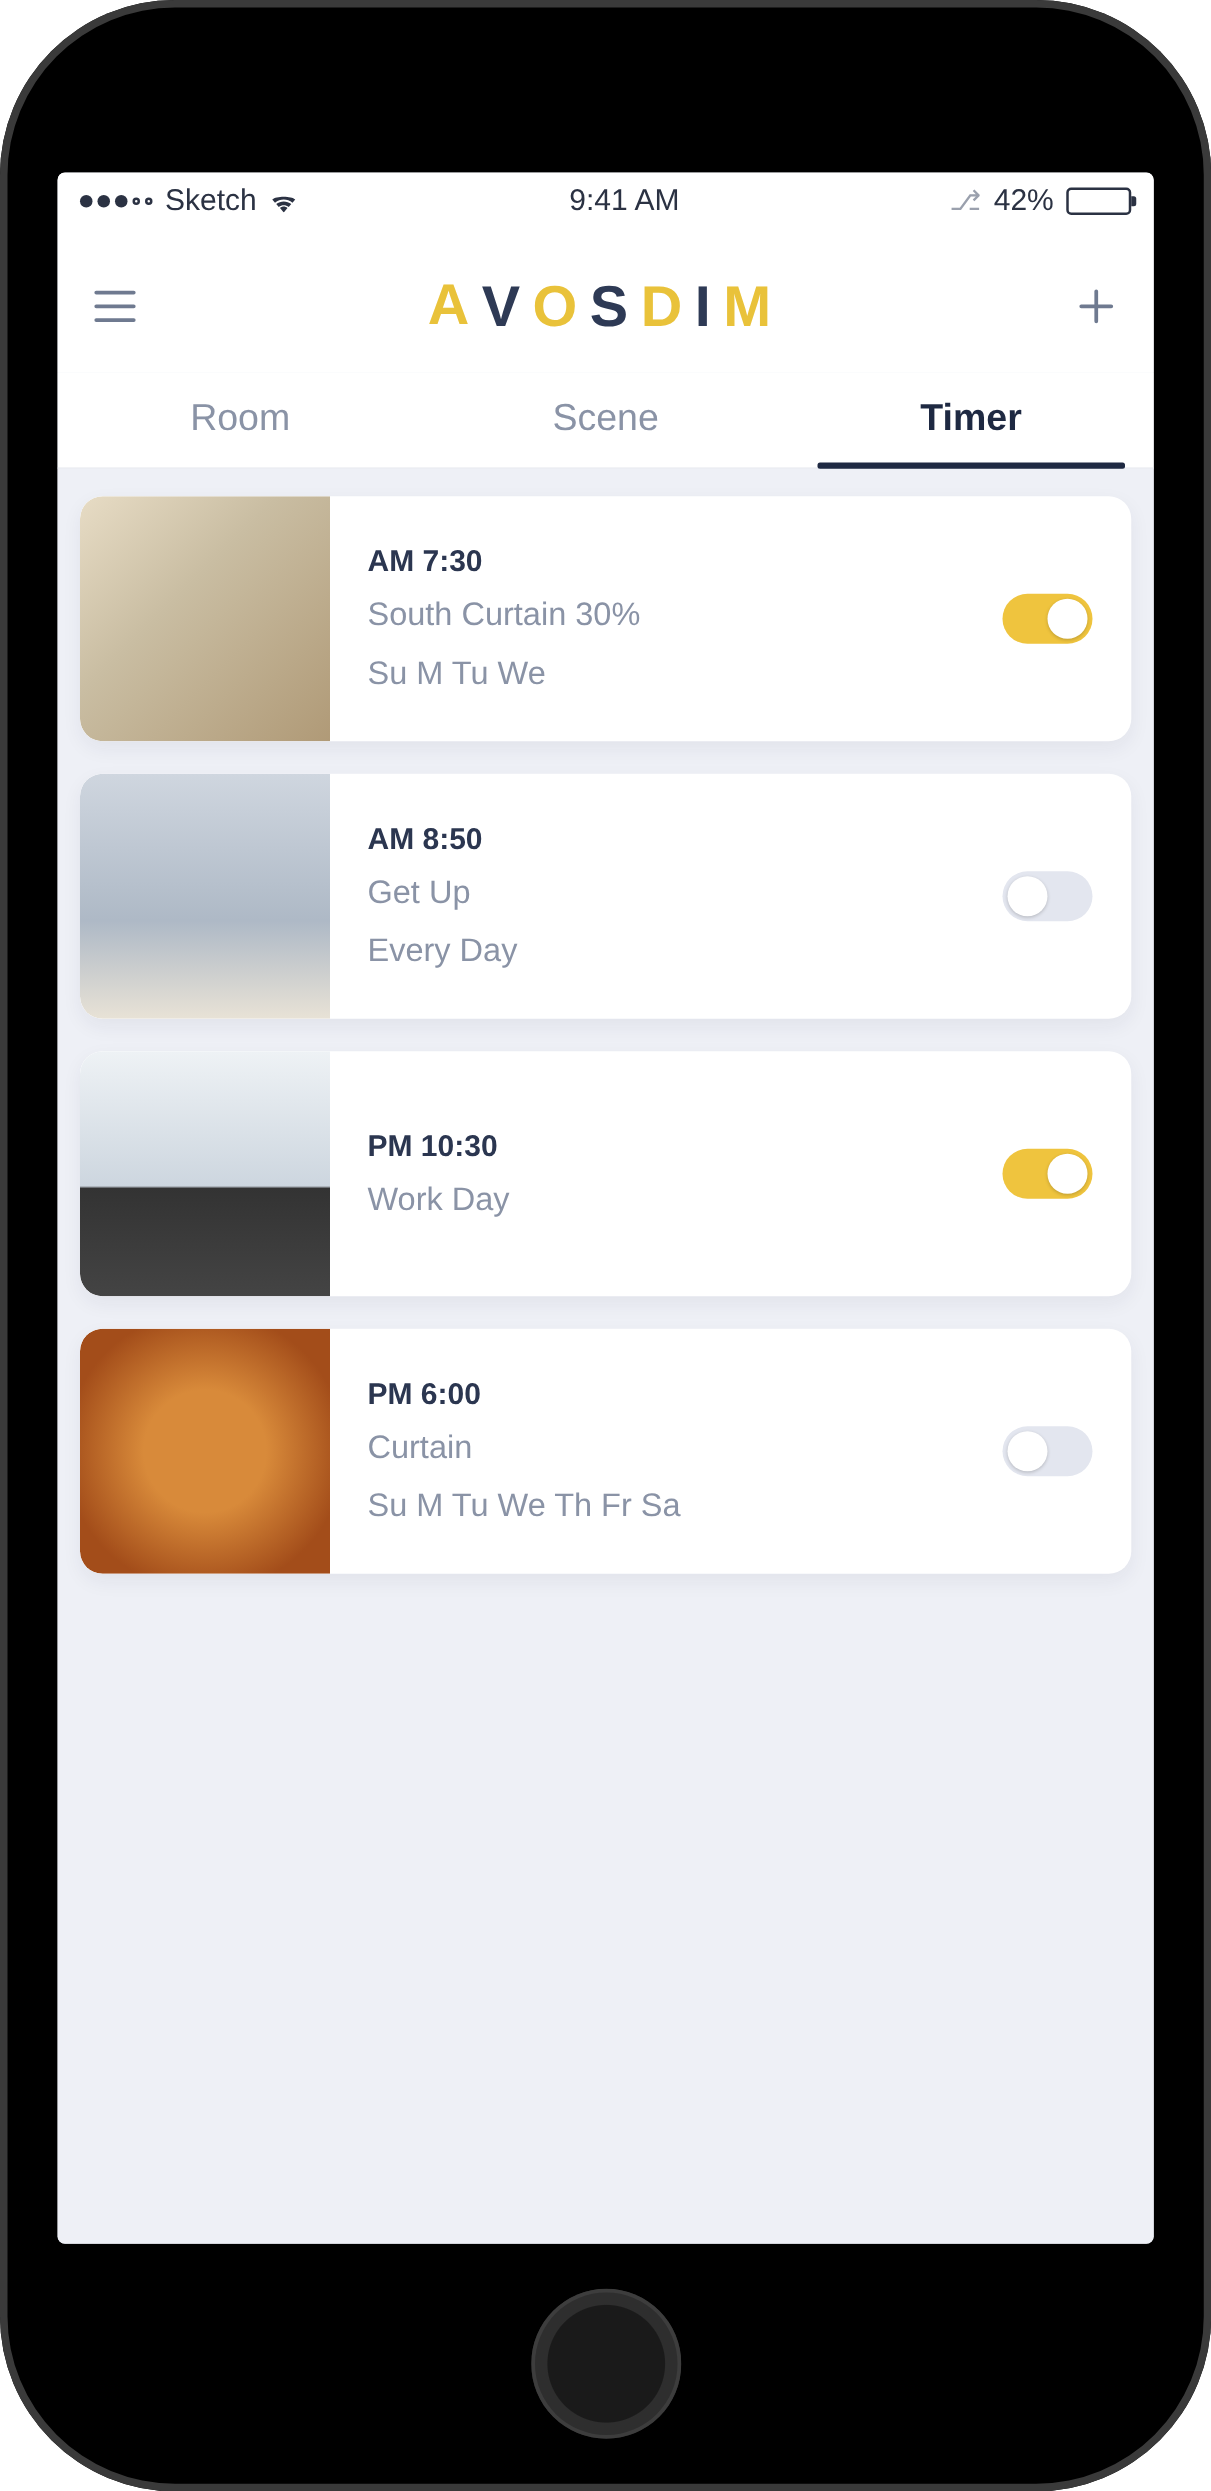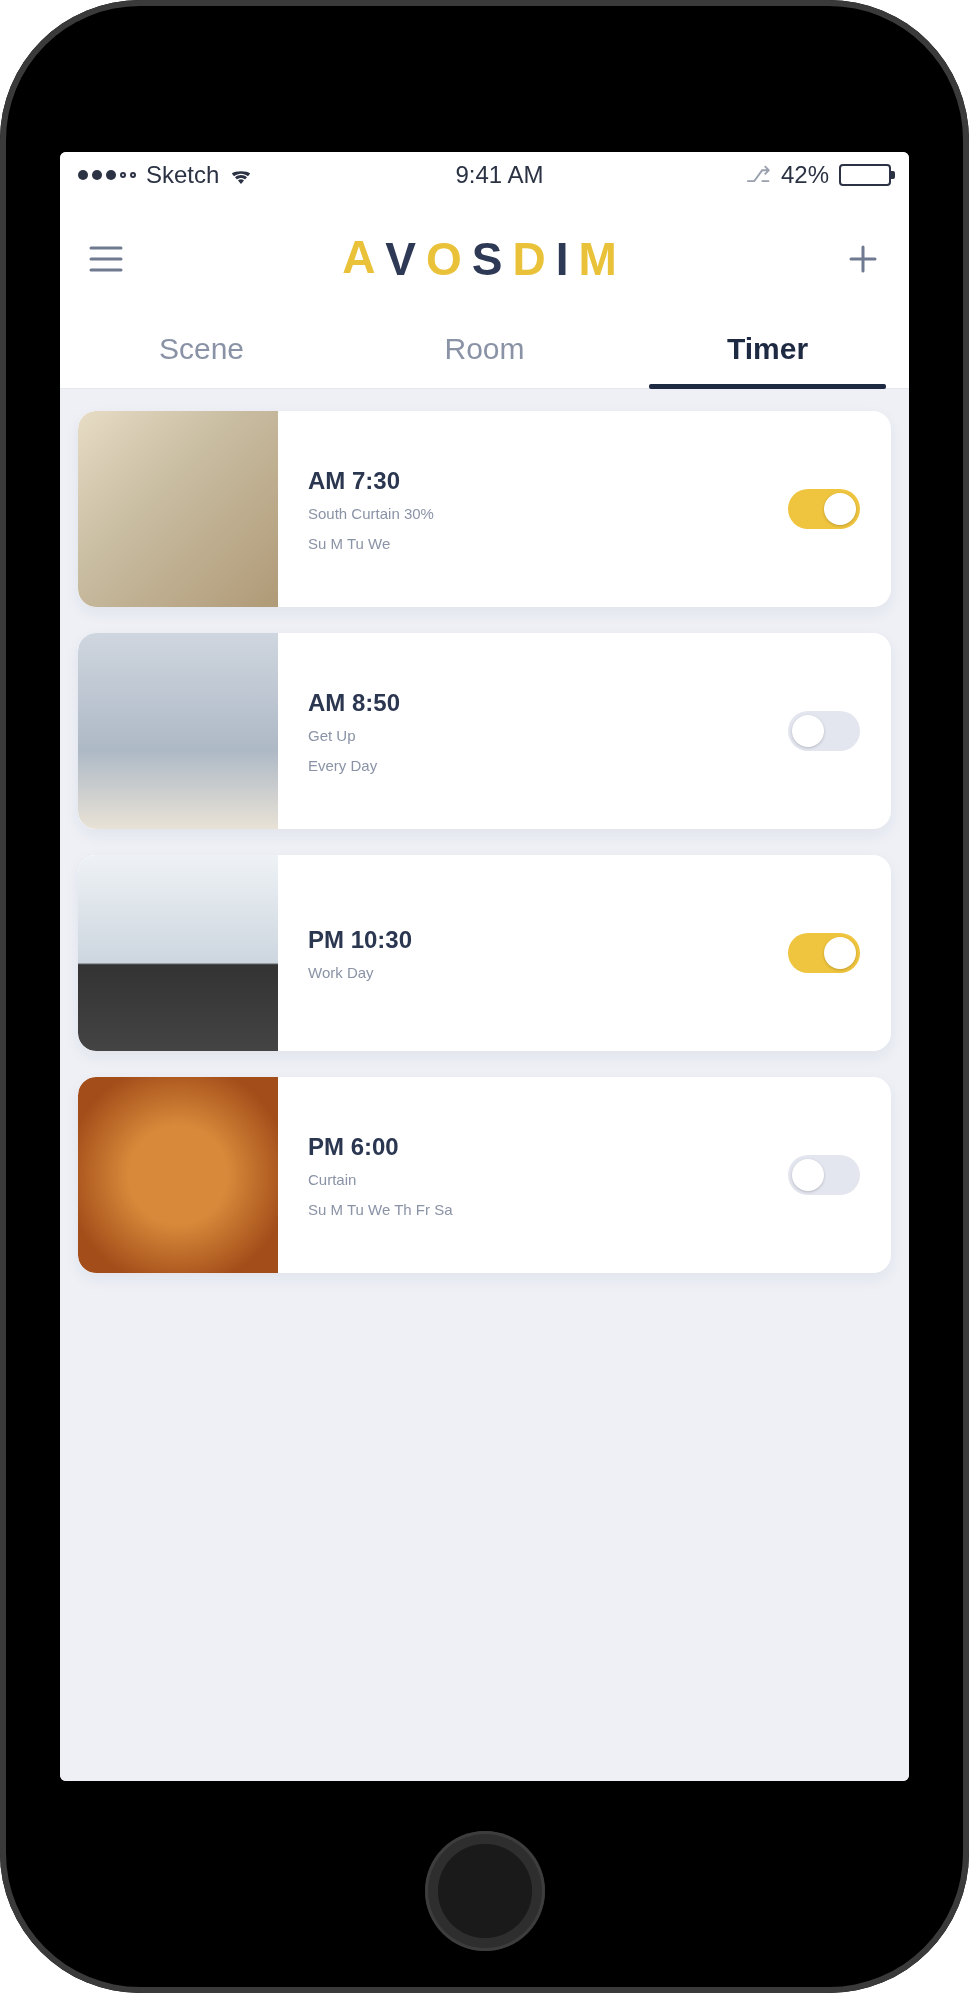--- a/index.html
+++ b/index.html
@@ -11,21 +11,21 @@
     justify-content: center;
     align-items: flex-start;
   }
 
   
   .device {
     width: 969px;
     height: 1993px;
     background: #000;
     border-radius: 140px;
-    padding: 42px;
+    padding: 28px;
     position: relative;
     box-shadow: inset 0 0 0 6px #3a3a3a;
   }
   .device-inner {
     width: 100%;
     height: 100%;
     background: #000;
     border-radius: 115px;
     padding: 110px 18px 170px 18px;
     position: relative;
@@ -181,21 +181,21 @@
     flex-direction:column;
     justify-content:center;
     gap:8px;
   }
   .time {
     font-size: 24px;
     font-weight:700;
     color:#2b3650;
   }
   .sub {
-    font-size: 15px;
+    font-size: 26px;
     color:#8a93a6;
     line-height:1.5;
   }
   .toggle-wrap {
     width:110px;
     display:flex;
     align-items:center;
     justify-content:center;
     padding-right:24px;
   }
@@ -267,24 +267,24 @@
           <span class="plus-icon">
             <svg width="32" height="32" viewBox="0 0 32 32">
                 <path stroke="#6f7a90" stroke-width="3" stroke-linecap="round" d="M16 4v24M4 16h24"></path>
               </svg>
           </span>
         </div>
       </div>
 
       <div class="tabs">
         <div class="tab">
+          <span>Room</span>
+        </div>
+        <div class="tab">
           <span>Scene</span>
-        </div>
-        <div class="tab">
-          <span>Room</span>
         </div>
         <div class="tab active">
           <span>Timer</span>
         </div>
       </div>
 
       <div class="list">
 
         <div class="card">
           <div class="thumb room1"></div>

